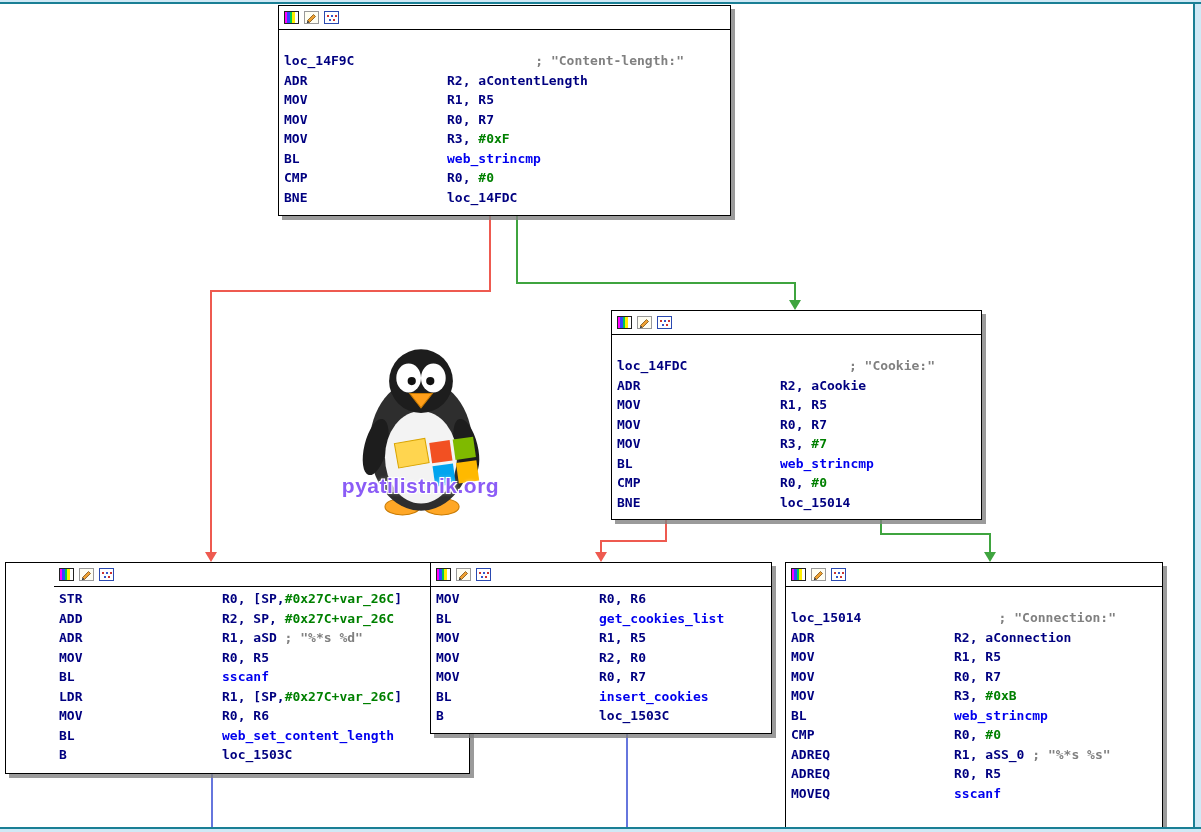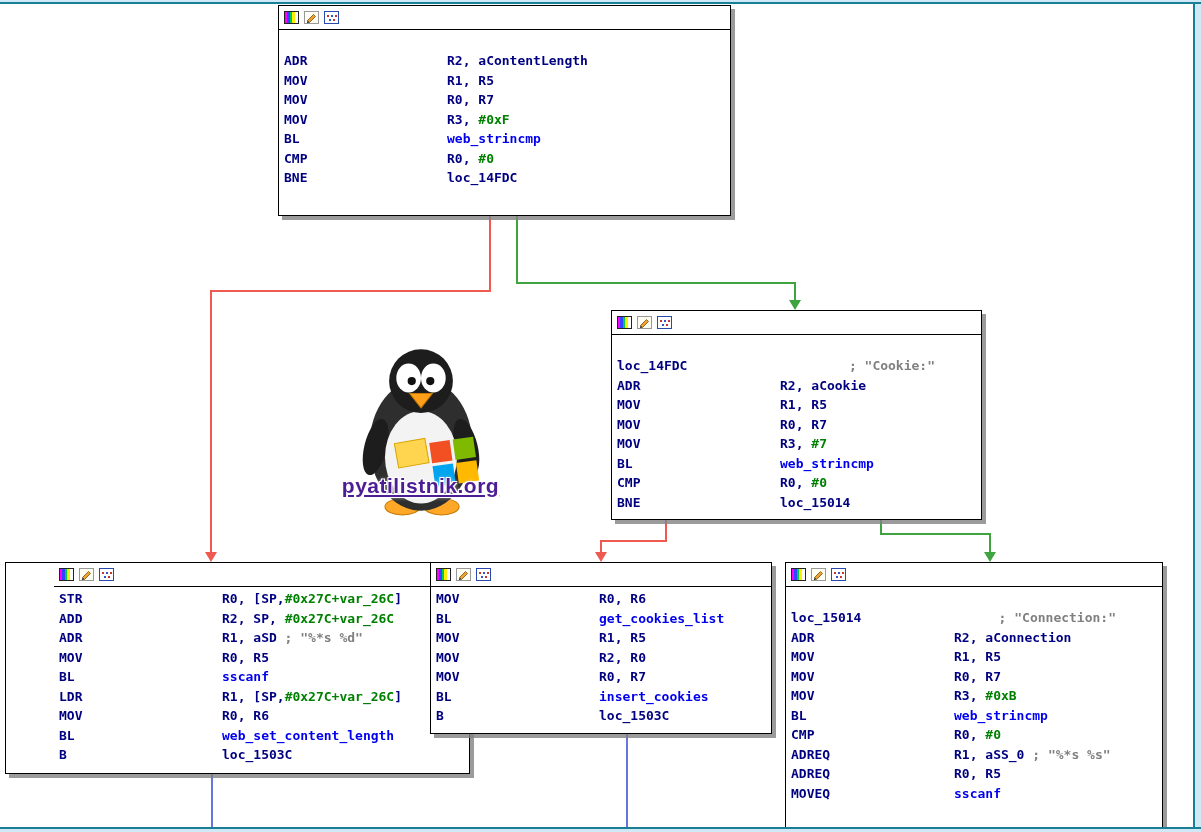--- a/index.html
+++ b/index.html
@@ -62,23 +62,22 @@
   .green{color:var(--green);text-align:center;}
   .blue{color:var(--blue);}
   .gray{color:var(--gray);}
   .cmt{margin-left:auto;padding-right:42px;}
 
   
   .watermark{position:absolute;left:323px;top:342px;width:195px;height:190px;z-index:2;}
   .watermark svg{display:block;margin:0 auto;}
   .wm-text{
     position:absolute;left:0;top:132px;width:100%;text-align:center;
-    font:bold 21px "Liberation Sans",sans-serif;color:#4c1d95;letter-spacing:.5px;
+    font:bold 21px "Liberation Sans",sans-serif;color:#8b5cf6;letter-spacing:.5px;
     text-shadow:-1px -1px 0 #fff,1px -1px 0 #fff,-1px 1px 0 #fff,1px 1px 0 #fff,0 0 4px #fff;
-    text-decoration:underline;
   }
 </style>
 </head>
 <body>
 
 <svg class="edges" width="1201" height="832">
   <polyline class="edge-red" points="490,215 490,291 211,291 211,553"></polyline>
   <polygon class="arrow-red" points="205,552 217,552 211,562"></polygon>
   <polyline class="edge-green" points="517,215 517,283 795,283 795,301"></polyline>
   <polygon class="arrow-green" points="789,300 801,300 795,310"></polygon>
@@ -121,20 +120,21 @@
     <span class="ic ic-edit">
         <svg width="15" height="13" viewBox="0 0 15 13">
           <rect x="0.5" y="0.5" width="14" height="12" fill="#fffef2" stroke="#999"></rect>
           <path d="M3.5 9.5 L9.5 3.5 L11.5 5.5 L5.5 11.5 Z" fill="#f0a030" stroke="#7a5210" stroke-width="0.8"></path>
           <path d="M3.5 9.5 L5.5 11.5 L2.8 12.2 Z" fill="#333"></path>
         </svg>
       </span>
     <span class="ic ic-win"></span>
   </div>
   <div class="code padtop">
+      <div class="line"><span class="navy">loc_14F9C</span><span class="gray cmt">; "Content-length:"</span></div>
       <div class="line"><span class="navy mn">ADR</span><span class="navy">R2, aContentLength</span></div>
       <div class="line"><span class="navy mn">MOV</span><span class="navy">R1, R5</span></div>
       <div class="line"><span class="navy mn">MOV</span><span class="navy">R0, R7</span></div>
       <div class="line"><span class="navy mn">MOV</span><span class="navy">R3, </span><span class="green">#0xF</span></div>
       <div class="line"><span class="navy mn">BL</span><span class="blue">web_strincmp</span></div>
       <div class="line"><span class="navy mn">CMP</span><span class="navy">R0, </span><span class="green">#0</span></div>
       <div class="line"><span class="navy mn">BNE</span><span class="navy">loc_14FDC</span></div>
     </div>
 </div>
 

